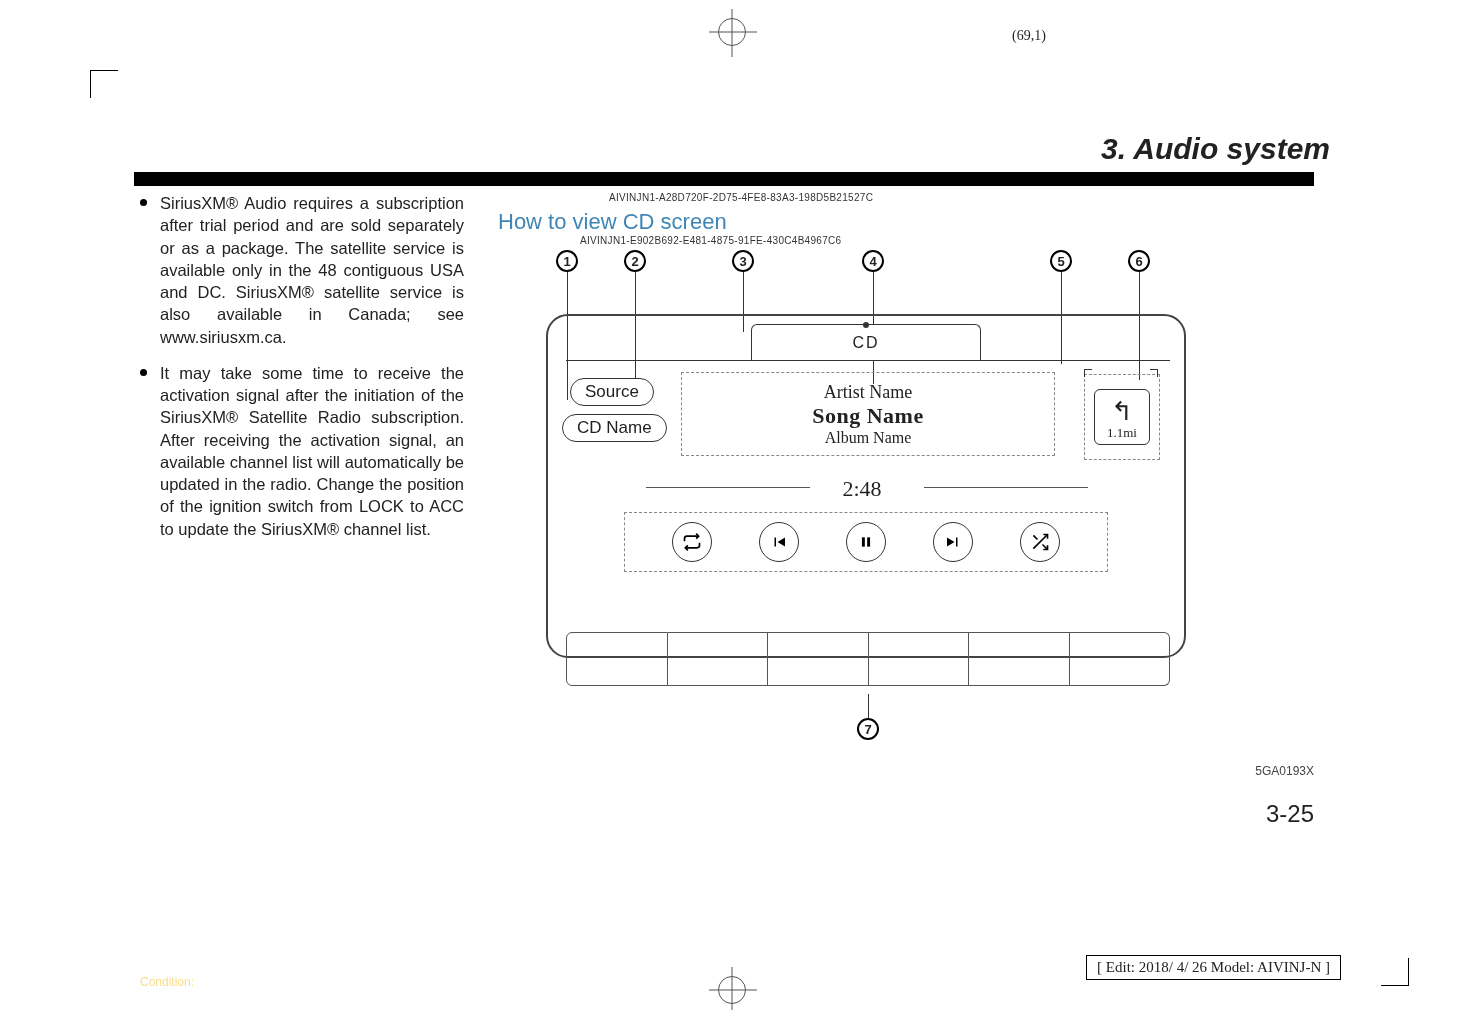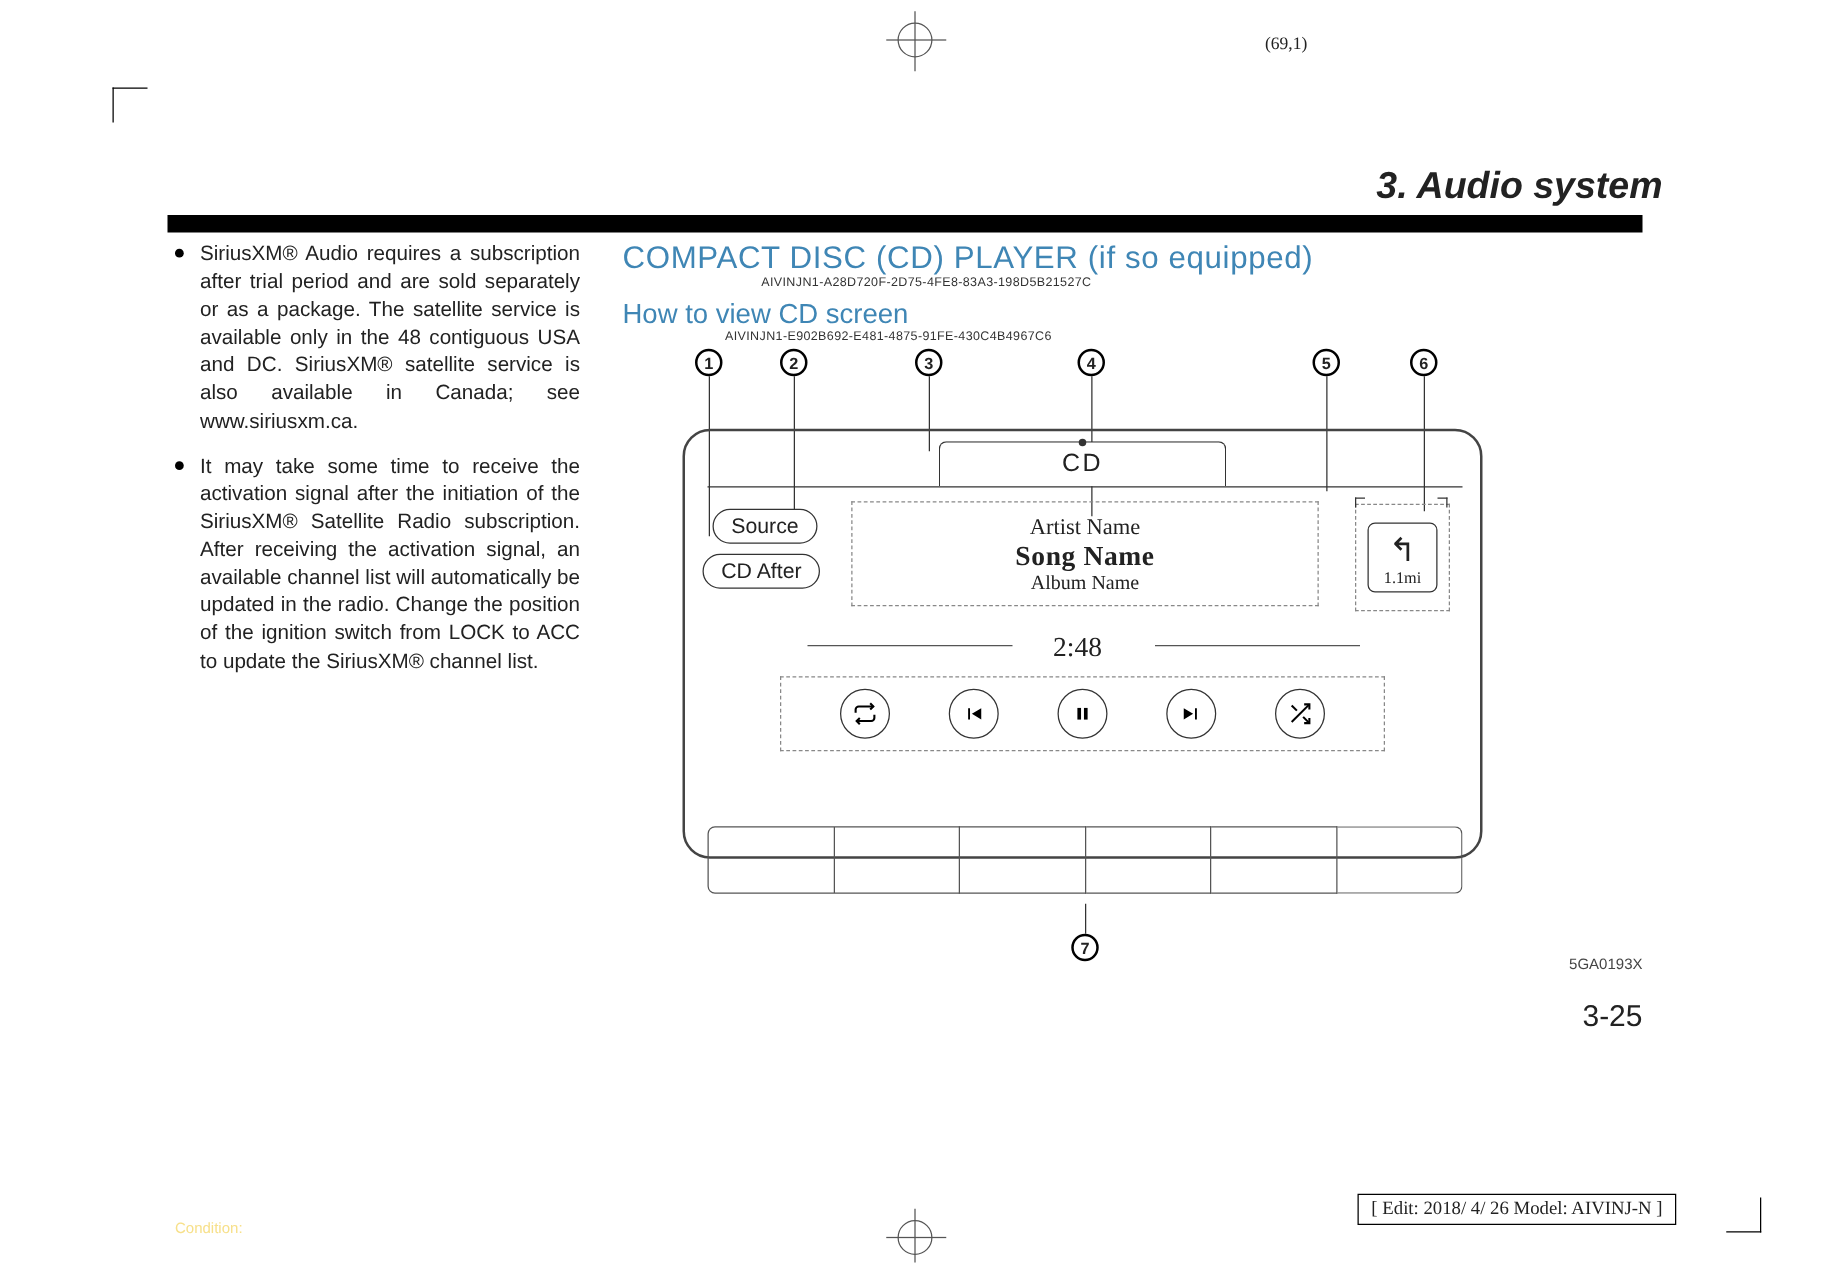--- a/index.html
+++ b/index.html
@@ -88,21 +88,21 @@
     .callout .circ { width:22px; height:22px; border:2px solid #000; border-radius:50%; display:flex; align-items:center; justify-content:center; font-size:13px; background:#fff; z-index:3;}
     .callout .stem { width:1px; background:#333;}
     .outer-frame {
       position:absolute; top:60px; left:0; width:640px; height:344px;
       border:2px solid #444; border-radius:22px;
     }
     .top-tab {
       position:absolute; top:70px; left:205px; width:230px; height:36px;
       border:1px solid #333; border-bottom:none; border-top-left-radius:6px; border-top-right-radius:6px;
       background:#fff; display:flex; align-items:center; justify-content:center;
-      font-size:20px; letter-spacing:2px;
+      font-size:16px; letter-spacing:2px;
     }
     .top-tab .dot { width:6px; height:6px; background:#333; border-radius:50%; position:absolute; top:-3px; left:50%; transform:translateX(-50%);}
     .main-line { position:absolute; top:106px; left:20px; right:20px; height:1px; background:#333;}
 
     .pill {
       position:absolute; border:1.5px solid #333; border-radius:18px; padding:3px 14px;
       background:#fff; font-size:17px;
     }
     .dashbox {
       position:absolute; border:1.5px dashed #888;
@@ -160,21 +160,20 @@
 <div class="content">
 
   <div class="col-left">
     <ul class="bullets">
       <li>SiriusXM® Audio requires a subscription after trial period and are sold separately or as a package. The satellite service is available only in the 48 contiguous USA and DC. SiriusXM® satellite service is also available in Canada; see www.siriusxm.ca.</li>
       <li>It may take some time to receive the activation signal after the initiation of the SiriusXM® Satellite Radio subscription. After receiving the activation signal, an available channel list will automatically be updated in the radio. Change the position of the ignition switch from LOCK to ACC to update the SiriusXM® channel list.</li>
     </ul>
   </div>
 
   <div class="col-right">
-    <div class="h-blue-big">COMPACT DISC (CD) PLAYER (if so equipped)</div>
     <div class="tinycode">AIVINJN1-A28D720F-2D75-4FE8-83A3-198D5B21527C</div>
     <div class="h-blue-med">How to view CD screen</div>
     <div class="tinycode2">AIVINJN1-E902B692-E481-4875-91FE-430C4B4967C6</div>
 
     <div class="diagram-wrap">
       <div class="diagram">
 
         <div class="callout-row">
           <div class="callout" style="left:10px;">
               <div class="circ">1</div>
@@ -204,21 +203,21 @@
 
         <div class="outer-frame"></div>
 
         <div class="top-tab">
           <span class="dot"></span>
           <span>CD</span>
         </div>
         <div class="main-line"></div>
 
         <div class="pill" style="top:124px; left:24px;">Source</div>
-        <div class="pill" style="top:160px; left:16px;">CD After</div>
+        <div class="pill" style="top:160px; left:16px;">CD Name</div>
 
         <div class="dashbox" style="top:118px; left:135px; width:374px; height:84px; display:flex; align-items:center; justify-content:center;">
           <div class="song-info">
             <div class="artist">Artist Name</div>
             <div class="song">Song Name</div>
             <div class="album">Album Name</div>
           </div>
         </div>
 
         <div class="time-line-l"></div>

